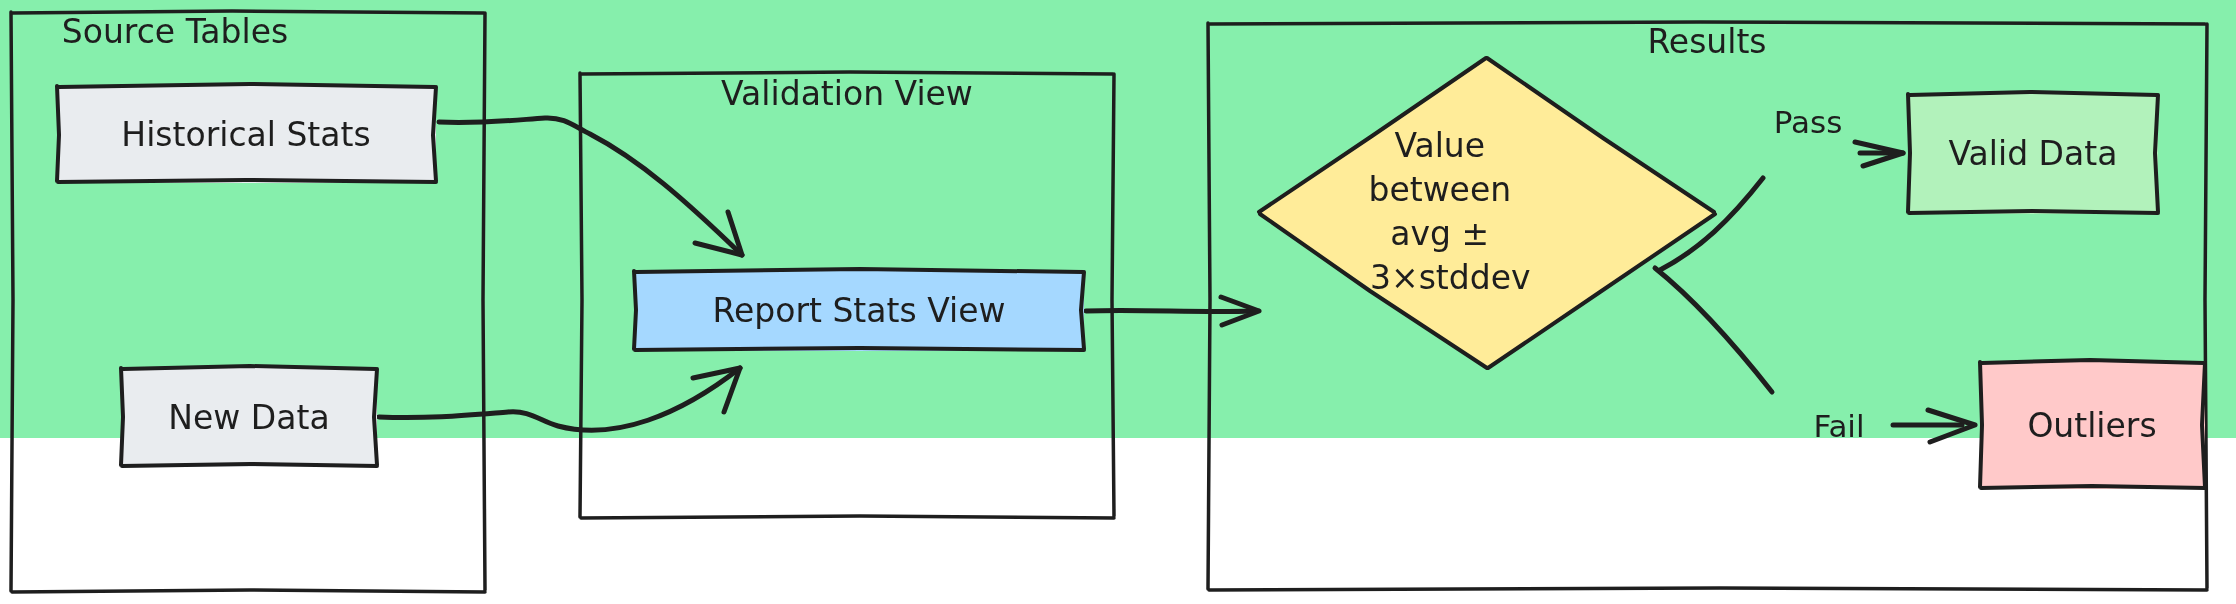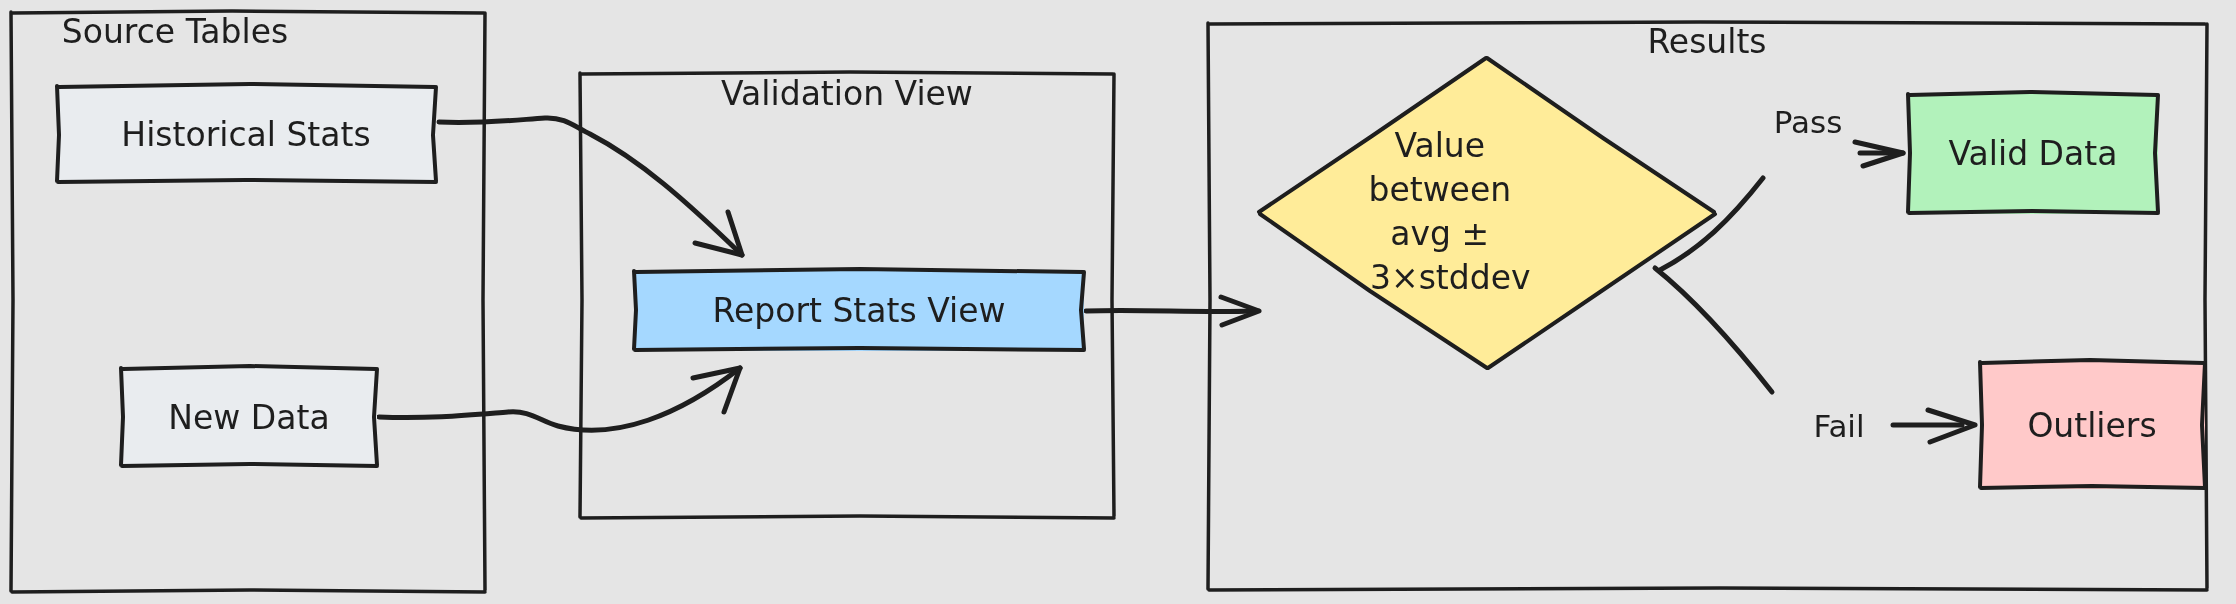--- a/index.html
+++ b/index.html
@@ -9,22 +9,22 @@
   }
   body {
     width: 2236px;
     height: 604px;
     overflow: hidden;
     font-family: "DejaVu Sans", sans-serif;
   }
   #diagram-root {
     position: relative;
     width: 2236px;
-    height: 604px;
-    background: #e5e5e5;
+    height: 438px;
+    background: #86efac;
     text-align: center;
   }
   svg.canvas {
     position: absolute;
     top: 0;
     left: 0;
     width: 2236px;
     height: 604px;
   }
   .node-stroke {

